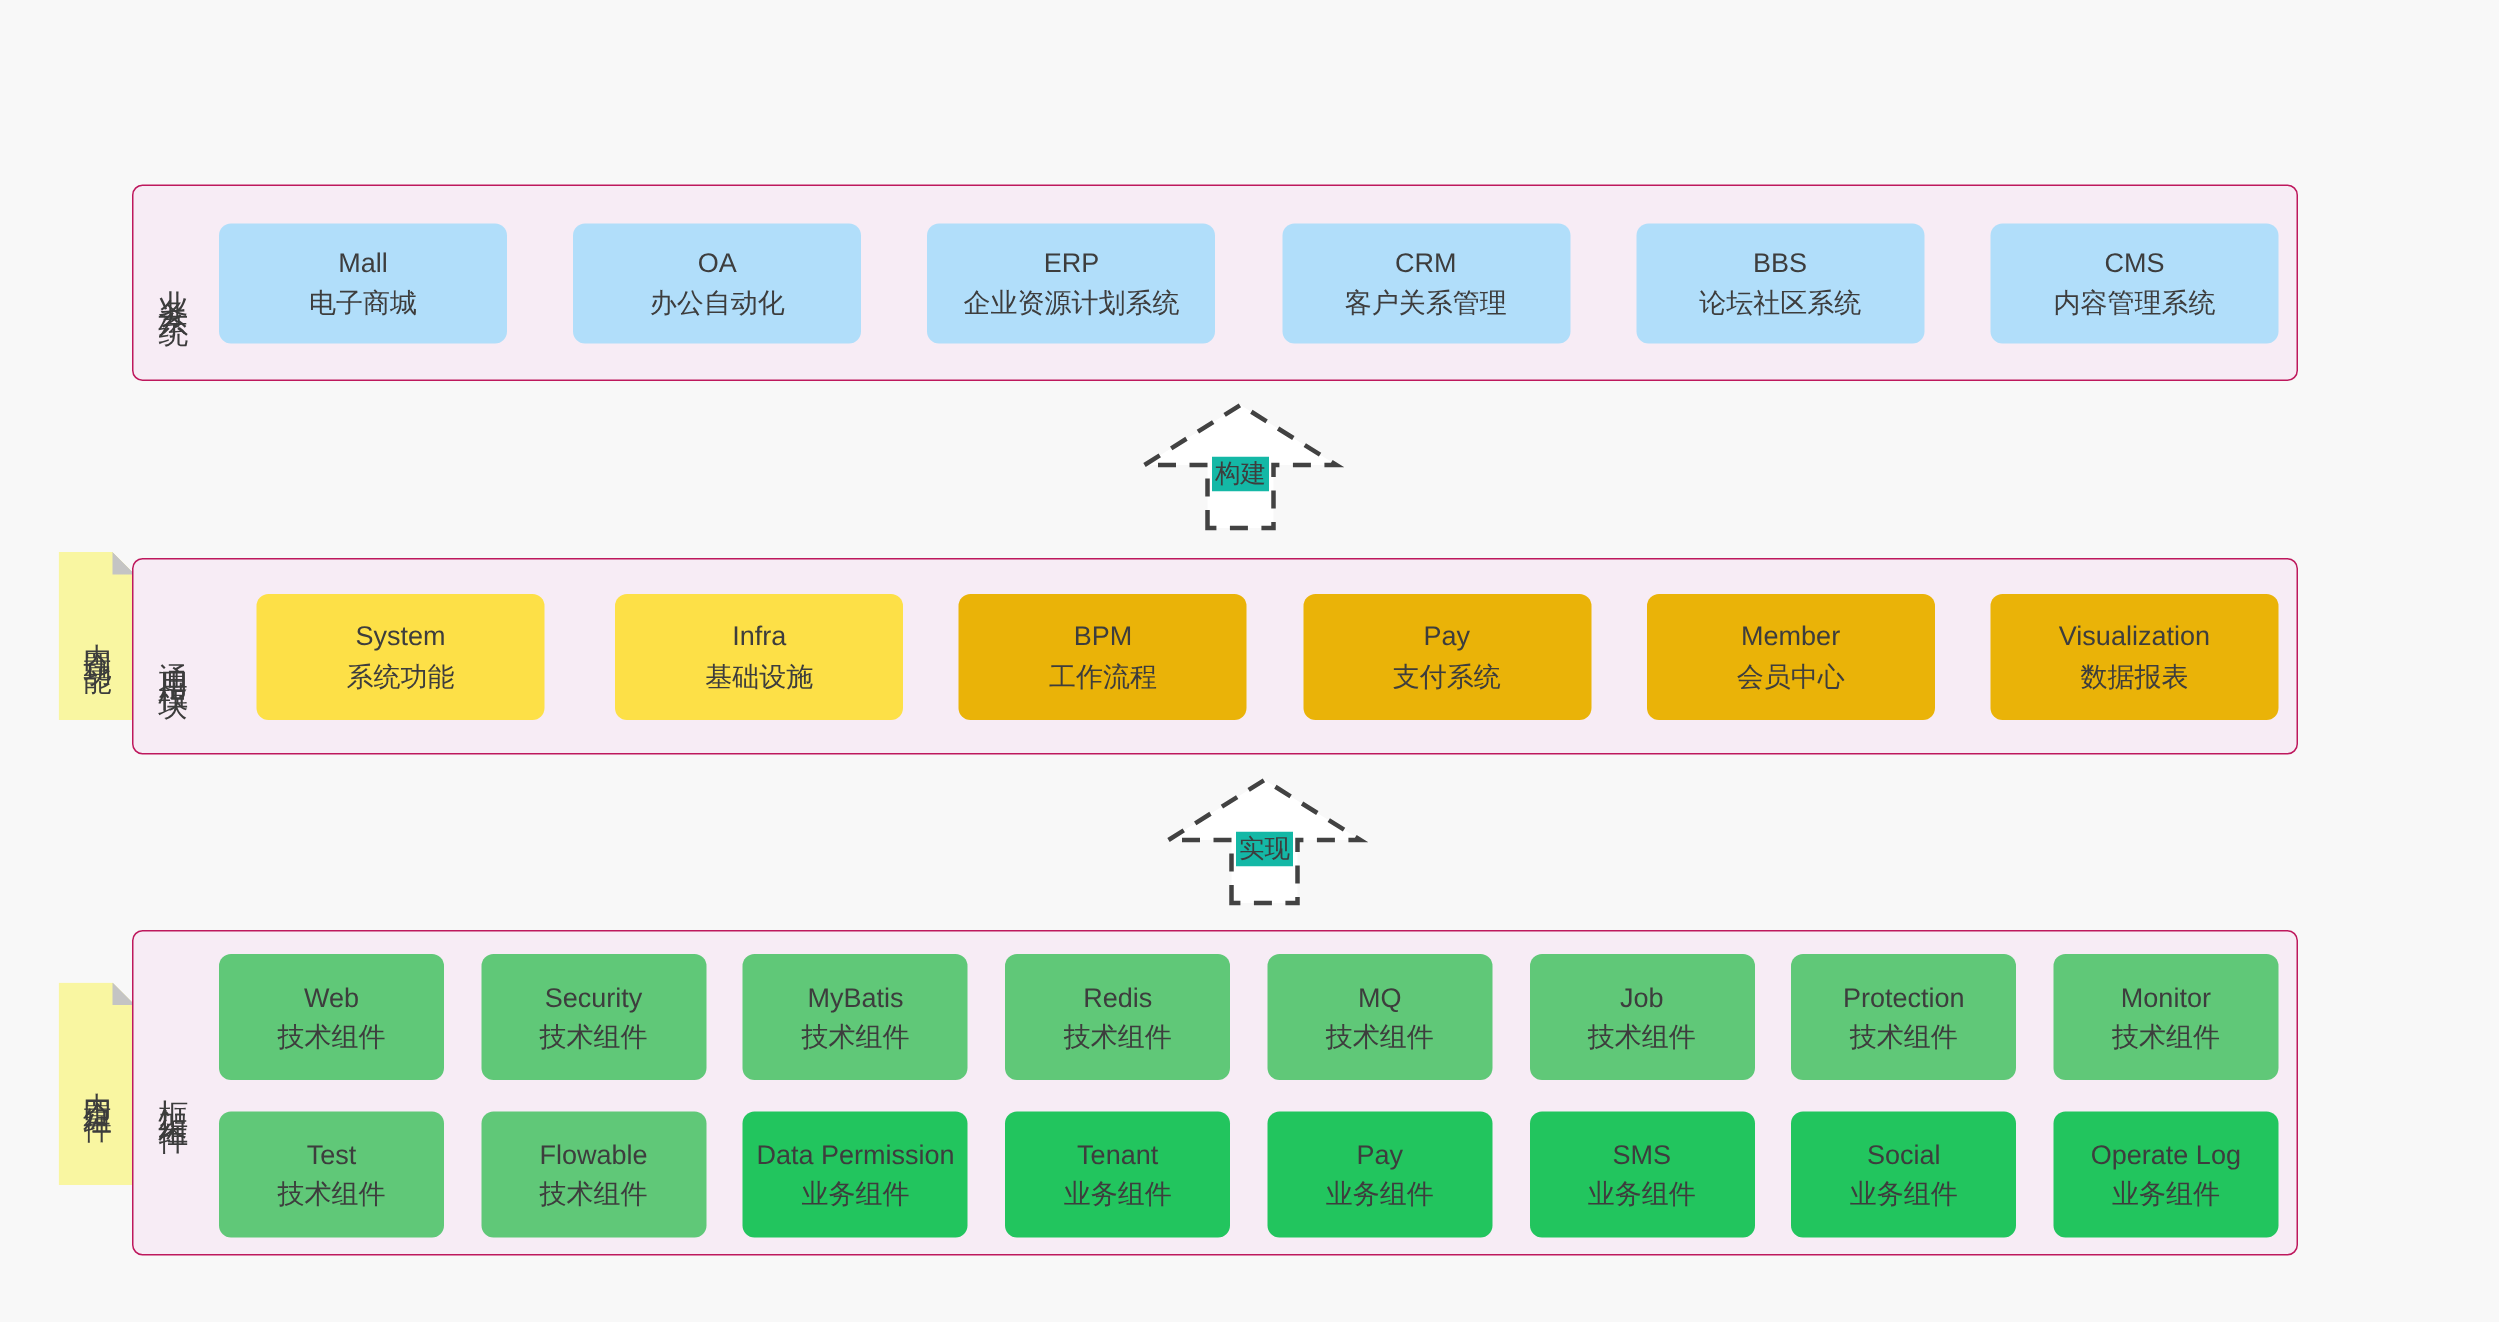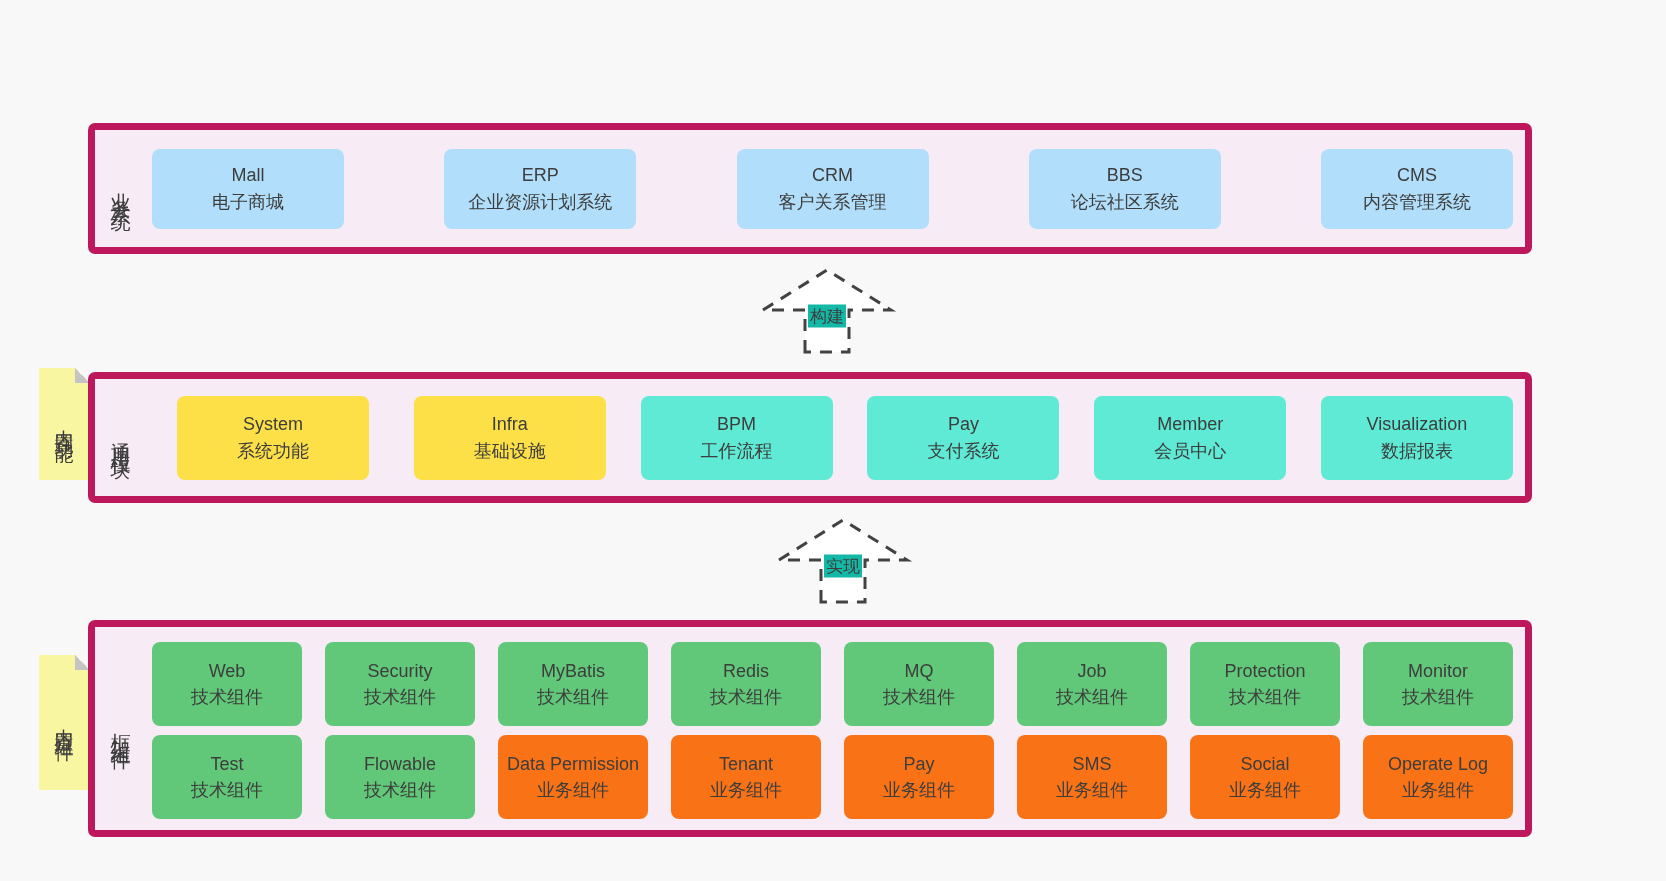--- a/index.html
+++ b/index.html
@@ -1,21 +1,21 @@
 <!DOCTYPE html>
 <html><head>
 <meta charset="utf-8">
 <style>
   html,body { margin:0; padding:0; background:#f8f8f8; font-family:"Liberation Sans",sans-serif; color:#3d3d3d; }
   .canvas { position:relative; width:1666px; height:881px; overflow:hidden; }
 
   
   .section {
     position:absolute; left:88px; width:1444px; box-sizing:border-box;
-    background:#f7ecf5; border:7px solid #be185d; border-radius:7px;
+    background:#f7ecf5; border:1px solid #be185d; border-radius:7px;
     display:flex; z-index:1;
   }
   #section-business   { top:123px; height:131px; }
   #section-modules    { top:372px; height:131px; }
   #section-components { top:620px; height:217px; }
 
   .label-col { width:52px; flex:none; display:flex; align-items:center; justify-content:center; }
   .v-label {
     writing-mode:vertical-lr; text-orientation:upright;
     font-size:20px; letter-spacing:6px; color:#3c3c3c; line-height:1;
@@ -32,23 +32,23 @@
     box-sizing:border-box; padding:2px;
   }
   .box .bt, .box .bs { font-size:18px; line-height:27px; }
   .w192 { width:192px; height:80px; }
   #section-modules .w192 { height:84px; }
   .w150 { width:150px; height:84px; }
   .w150 .bt, .w150 .bs { line-height:26px; }
 
   .blue        { background:#b1defa; }
   .red         { background:#fde047;margin-left:25px; }
-  .pink        { background:#5eead4;margin-left:15px; }
+  .pink        { background:#eab308;margin-left:15px; }
   .green       { background:#60c878; }
-  .green-light { background:#f97316; }
+  .green-light { background:#22c55e; }
 
   
   .sticky {
     position:absolute; left:39px; width:51px; background:#f9f6a1; z-index:0;
     clip-path:polygon(0 0, calc(100% - 15px) 0, 100% 15px, 100% 100%, 0 100%);
     display:flex; align-items:center; justify-content:center;
   }
   #sticky-builtin-features   { top:368px; height:112px; }
   #sticky-builtin-components { top:655px; height:135px; }
   .fold {
@@ -87,20 +87,24 @@
   <div class="section" id="section-business">
     <div class="label-col">
       <div class="v-label">业务系统</div>
     </div>
     <div class="row-area">
       <div class="box blue w192">
         <div class="bt">Mall</div>
         <div class="bs">电子商城</div>
       </div>
       <div class="box blue w192">
+        <div class="bt">OA</div>
+        <div class="bs">办公自动化</div>
+      </div>
+      <div class="box blue w192">
         <div class="bt">ERP</div>
         <div class="bs">企业资源计划系统</div>
       </div>
       <div class="box blue w192">
         <div class="bt">CRM</div>
         <div class="bs">客户关系管理</div>
       </div>
       <div class="box blue w192">
         <div class="bt">BBS</div>
         <div class="bs">论坛社区系统</div>

